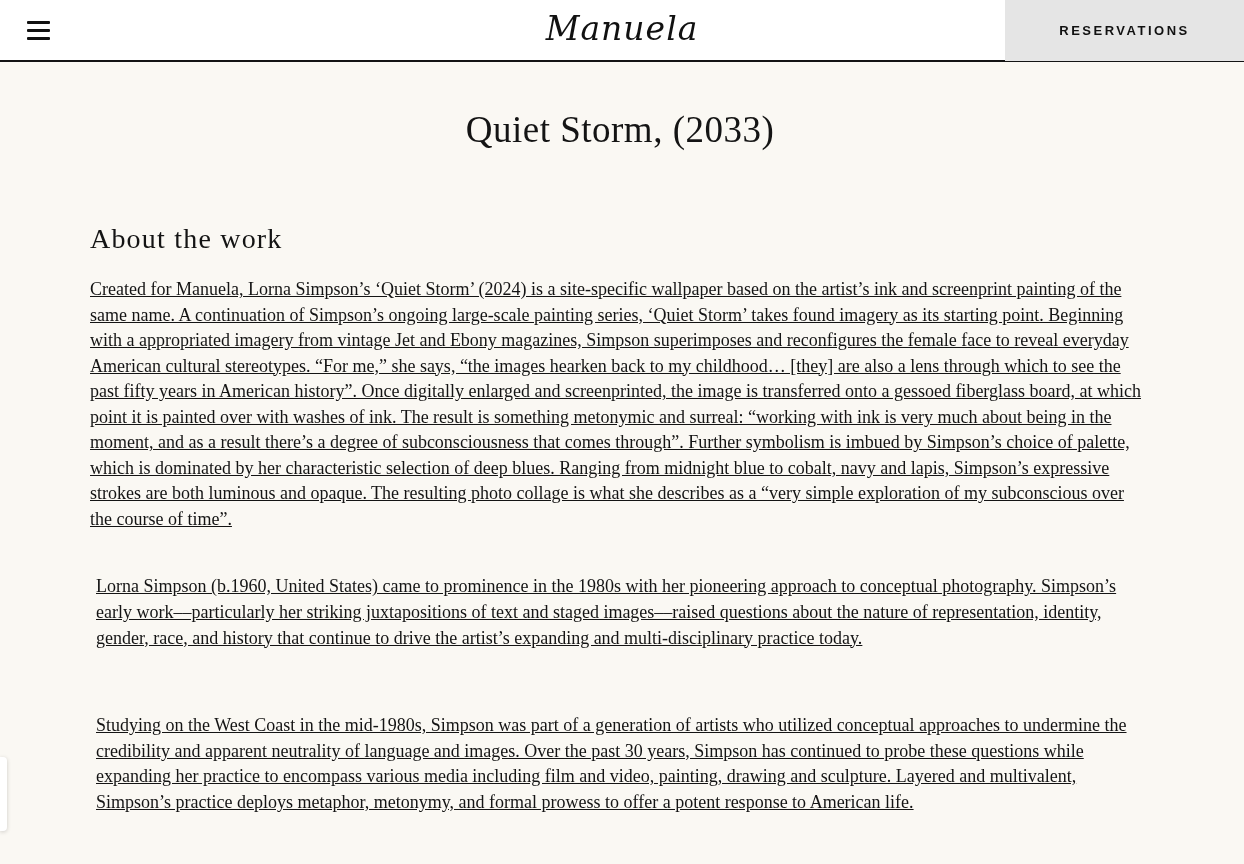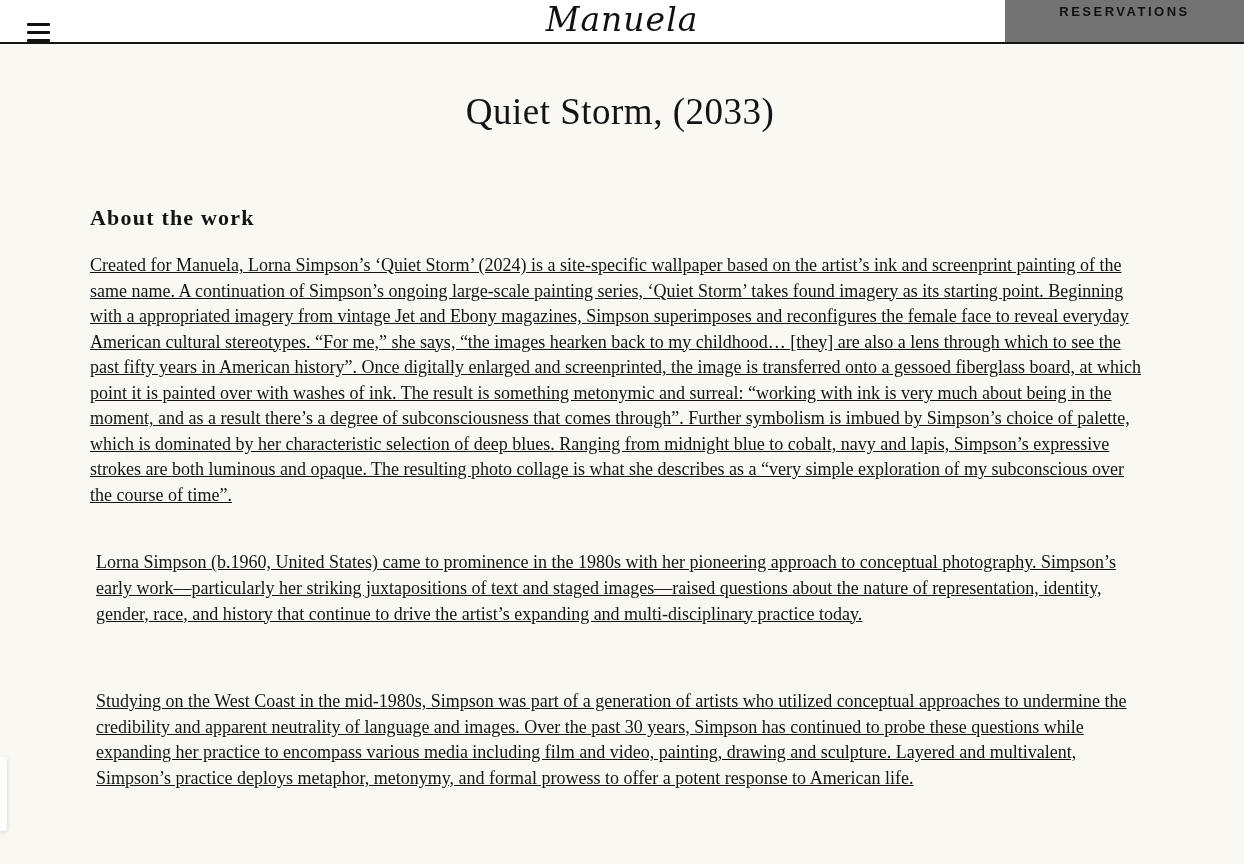--- a/index.html
+++ b/index.html
@@ -9,22 +9,22 @@
     background: #FAF8F3;
     color: #141414;
     font-family: "Liberation Serif", serif;
   }
   .page { width: 1244px; min-height: 864px; margin: 0 auto; position: relative; overflow: hidden; }
 
   
   header.topbar {
     position: relative;
     display: flex;
-    align-items: flex-end;
-    height: 44px;
+    align-items: center;
+    height: 62px;
     background: #ffffff;
     border-bottom: 2px solid #141414;
   }
   .menu-btn {
     background: none;
     border: none;
     padding: 0;
     margin-left: 27px;
     cursor: pointer;
     display: flex;
@@ -49,43 +49,43 @@
     letter-spacing: 1px;
     color: #111;
     white-space: nowrap;
     cursor: pointer;
   }
   .reservations-btn {
     margin-left: auto;
     height: 62px;
     width: 239px;
     border: none;
-    background: #737373;
+    background: #e5e5e5;
     color: #111;
     font-family: "Liberation Sans", sans-serif;
     font-weight: bold;
     font-size: 13px;
     letter-spacing: 2.5px;
     cursor: pointer;
   }
 
   
   main.content {
     padding: 0 94px 40px 90px;
   }
   .page-title {
     text-align: center;
     font-weight: normal;
     font-size: 37px;
     letter-spacing: 0.5px;
     margin: 46px 0 0 0;
   }
   .section-heading {
-    font-weight: bold;
-    font-size: 22px;
+    font-weight: normal;
+    font-size: 28px;
     letter-spacing: 1.2px;
     margin: 0 0 22px 0;
   }
   .section-about-work { margin-top: 72px; }
   .section-about-artist { margin-top: 42px; padding-left: 6px; }
   .body-text {
     font-size: 18px;
     line-height: 1.42;
     margin: 0 0 28px 0;
     max-width: 1062px;

